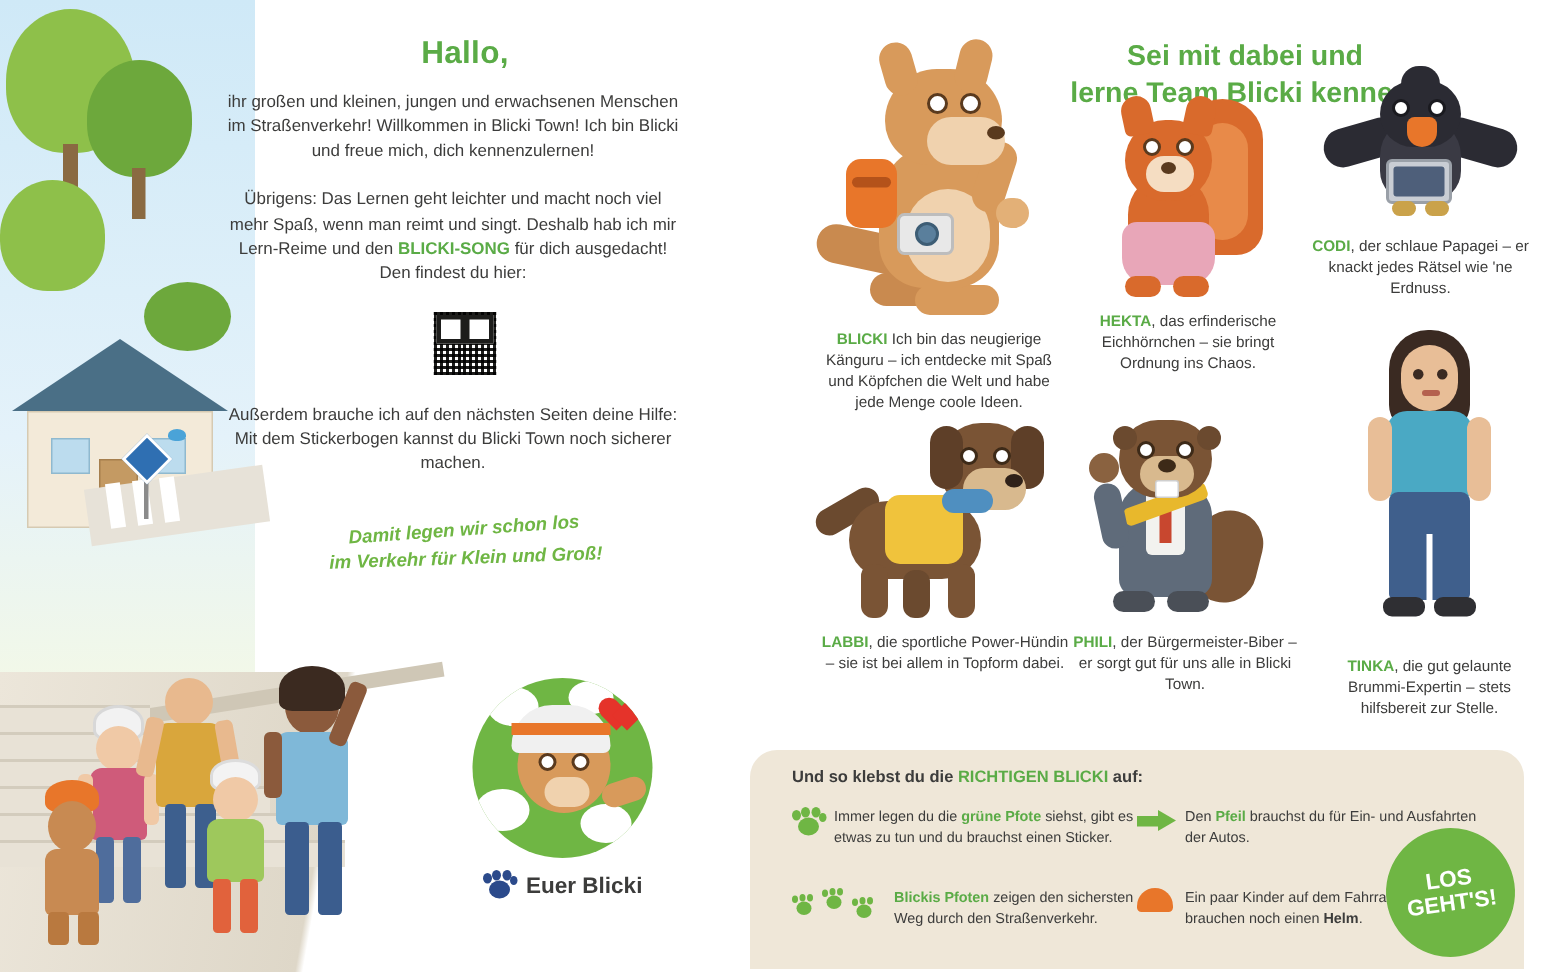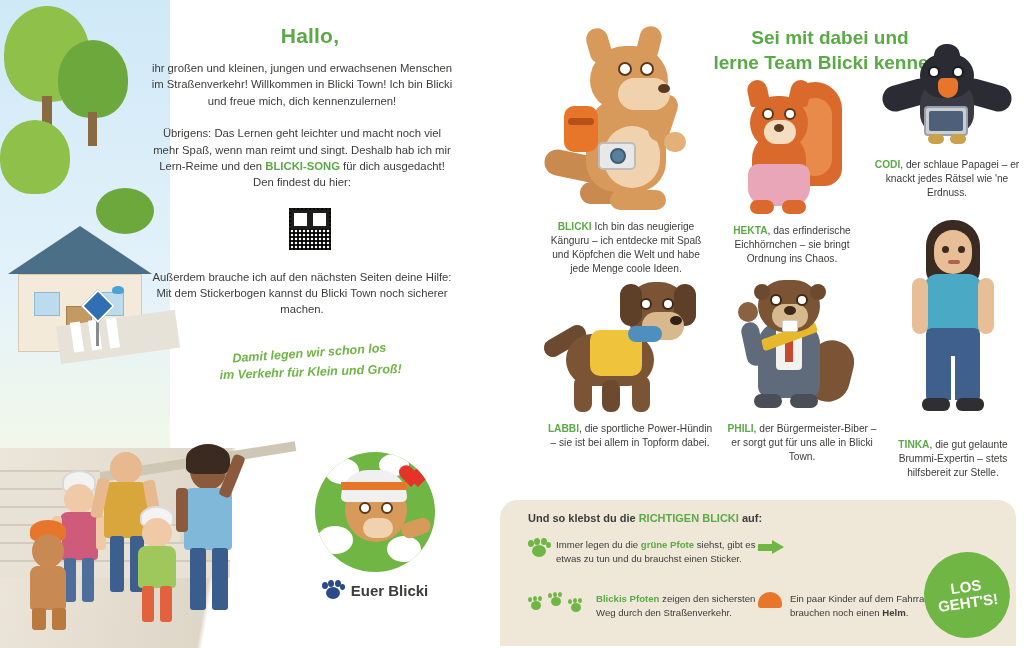--- a/index.html
+++ b/index.html
@@ -381,21 +381,21 @@
       <div class="sh" style="left:92px;top:44px;width:52px;height:32px;background:#f0d2ae;border-radius:18px;"></div>
       <div class="sh rr" style="left:92px;top:28px;width:14px;height:14px;background:#ffffff;border:2px solid #5a3a1e;"></div>
       <div class="sh rr" style="left:114px;top:28px;width:14px;height:14px;background:#ffffff;border:2px solid #5a3a1e;"></div>
       <div class="sh rr" style="left:132px;top:50px;width:12px;height:9px;background:#5a3a1e;"></div>
     </div>
     <div class="caption" style="width:168px;margin:6px auto 16px auto;">
       <b>BLICKI</b><span> Ich bin das neugierige Känguru – ich entdecke mit Spaß und Köpfchen die Welt und habe jede Menge coole Ideen.</span>
     </div>
   </div>
 
-  <div class="char" style="left:222px;top:76px;width:180px;">
+  <div class="char" style="left:222px;top:60px;width:180px;">
     <div style="position:relative;height:142px;">
 
       <div class="sh" style="left:86px;top:6px;width:54px;height:104px;background:#d96a2c;border-radius:40px 40px 26px 26px;"></div>
       <div class="sh" style="left:96px;top:22px;width:34px;height:78px;background:#e88a49;border-radius:30px;"></div>
 
       <div class="sh" style="left:50px;top:56px;width:54px;height:70px;background:#d96a2c;border-radius:28px 28px 22px 22px;"></div>
       <div class="sh" style="left:46px;top:88px;width:62px;height:42px;background:#e8a6b8;border-radius:10px 10px 18px 18px;"></div>
 
       <div class="sh" style="left:48px;top:20px;width:58px;height:54px;background:#d96a2c;border-radius:28px;"></div>
       <div class="sh" style="left:46px;top:4px;width:20px;height:26px;background:#d96a2c;border-radius:10px 10px 4px 4px;transform:rotate(-12deg);"></div>
@@ -458,21 +458,21 @@
       <div class="sh rr" style="left:138px;top:48px;width:12px;height:9px;background:#2f2119;"></div>
 
       <div class="sh" style="left:58px;top:62px;width:52px;height:46px;background:#f0c33c;border-radius:10px;"></div>
       <div class="sh" style="left:96px;top:58px;width:34px;height:16px;background:#4f8fc0;border-radius:8px;"></div>
     </div>
     <div class="caption" style="width:172px;margin:6px auto 0 auto;">
       <b>LABBI</b><span>, die sportliche Power-Hündin – sie ist bei allem in Topform dabei.</span>
     </div>
   </div>
 
-  <div class="char" style="left:232px;top:268px;width:180px;">
+  <div class="char" style="left:220px;top:268px;width:180px;">
     <div style="position:relative;height:148px;">
 
       <div class="sh" style="left:96px;top:72px;width:44px;height:62px;background:#7a5435;border-radius:22px;transform:rotate(14deg);"></div>
 
       <div class="sh" style="left:46px;top:54px;width:62px;height:76px;background:#5f6b7a;border-radius:22px 22px 12px 12px;"></div>
       <div class="sh" style="left:64px;top:56px;width:26px;height:46px;background:#f2f2ef;border-radius:4px;"></div>
       <div class="sh" style="left:73px;top:60px;width:8px;height:34px;background:#c8472f;"></div>
       <div class="sh" style="left:48px;top:62px;width:58px;height:12px;background:#e8b82c;transform:rotate(-20deg);border-radius:4px;"></div>
 
       <div class="sh" style="left:32px;top:54px;width:18px;height:44px;background:#5f6b7a;border-radius:10px;transform:rotate(-12deg);"></div>
@@ -528,20 +528,23 @@
       <span>Immer legen du die </span><span class="g">grüne Pfote</span><span> siehst, gibt es etwas zu tun und du brauchst einen Sticker.</span>
     </div>
     <span class="paw" style="position:absolute;left:28px;top:38px;width:22px;height:20px;">
       <span class="pad" style="left:4px;top:7px;width:14px;height:12px;background:#6fb644;"></span>
       <span class="pad" style="left:0px;top:2px;width:6px;height:7px;background:#6fb644;"></span>
       <span class="pad" style="left:6px;top:0px;width:6px;height:7px;background:#6fb644;"></span>
       <span class="pad" style="left:13px;top:0px;width:6px;height:7px;background:#6fb644;"></span>
       <span class="pad" style="left:18px;top:4px;width:5px;height:6px;background:#6fb644;"></span>
     </span>
 
+    <div class="sticker-item" style="left:290px;top:38px;width:200px;">
+      <span>Den </span><span class="g">Pfeil</span><span> brauchst du für Ein- und Ausfahrten der Autos.</span>
+    </div>
     <span style="position:absolute;left:258px;top:40px;width:26px;height:14px;">
       <span style="position:absolute;left:0;top:4px;width:16px;height:7px;background:#6fb644;"></span>
       <span style="position:absolute;left:14px;top:0;width:0;height:0;border-top:7px solid transparent;border-bottom:7px solid transparent;border-left:12px solid #6fb644;"></span>
     </span>
 
     <div class="sticker-item" style="left:96px;top:92px;width:180px;">
       <span class="g">Blickis Pfoten</span><span> zeigen den sichersten Weg durch den Straßenverkehr.</span>
     </div>
     <span style="position:absolute;left:28px;top:92px;width:60px;height:22px;">
       <span class="paw" style="position:absolute;left:0;top:4px;width:16px;height:14px;">

